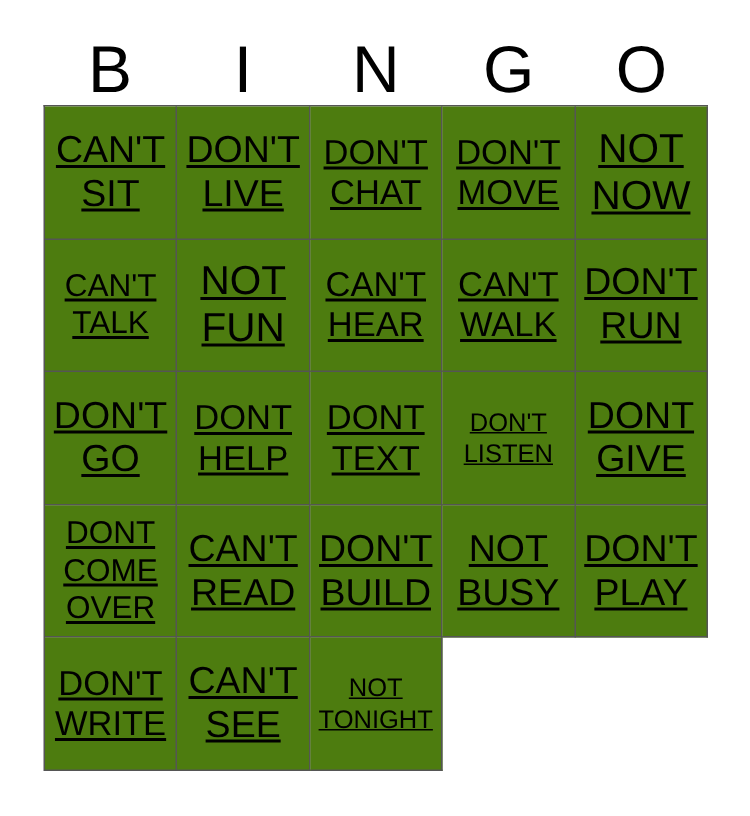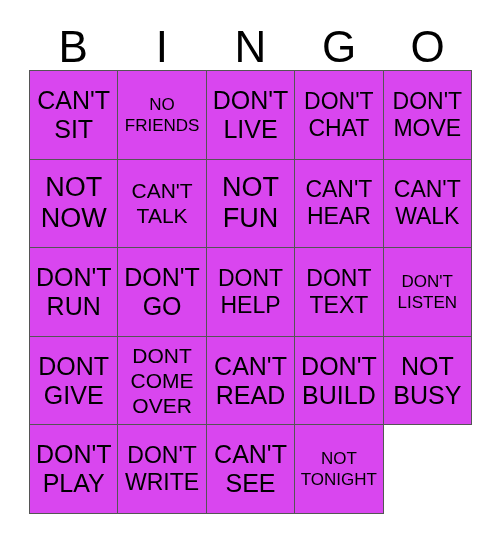--- a/index.html
+++ b/index.html
@@ -63,21 +63,22 @@
   .cell {
     box-sizing: border-box;
     border-right: 1px solid #555555;
     border-bottom: 1px solid #555555;
     display: flex;
     align-items: center;
     justify-content: center;
     text-align: center;
     padding: 2px 3px;
     overflow: hidden;
-    background: #d946ef;
+    background: #4d7c0f;
+    text-decoration: underline;
   }
 
   .cell-text {
     display: block;
     width: 100%;
     text-align: center;
     white-space: pre-line;
     color: #000000;
   }
 
@@ -101,24 +102,20 @@
     <div class="header-letter">G</div>
     <div class="header-letter">O</div>
   </div>
 
   <div id="grid">
       <div class="cell">
         <span class="cell-text fs-lg">CAN'T
 SIT</span>
       </div>
       <div class="cell">
-        <span class="cell-text fs-xs">NO
-FRIENDS</span>
-      </div>
-      <div class="cell">
         <span class="cell-text fs-lg">DON'T
 LIVE</span>
       </div>
       <div class="cell">
         <span class="cell-text fs-md">DON'T
 CHAT</span>
       </div>
       <div class="cell">
         <span class="cell-text fs-md">DON'T
 MOVE</span>

